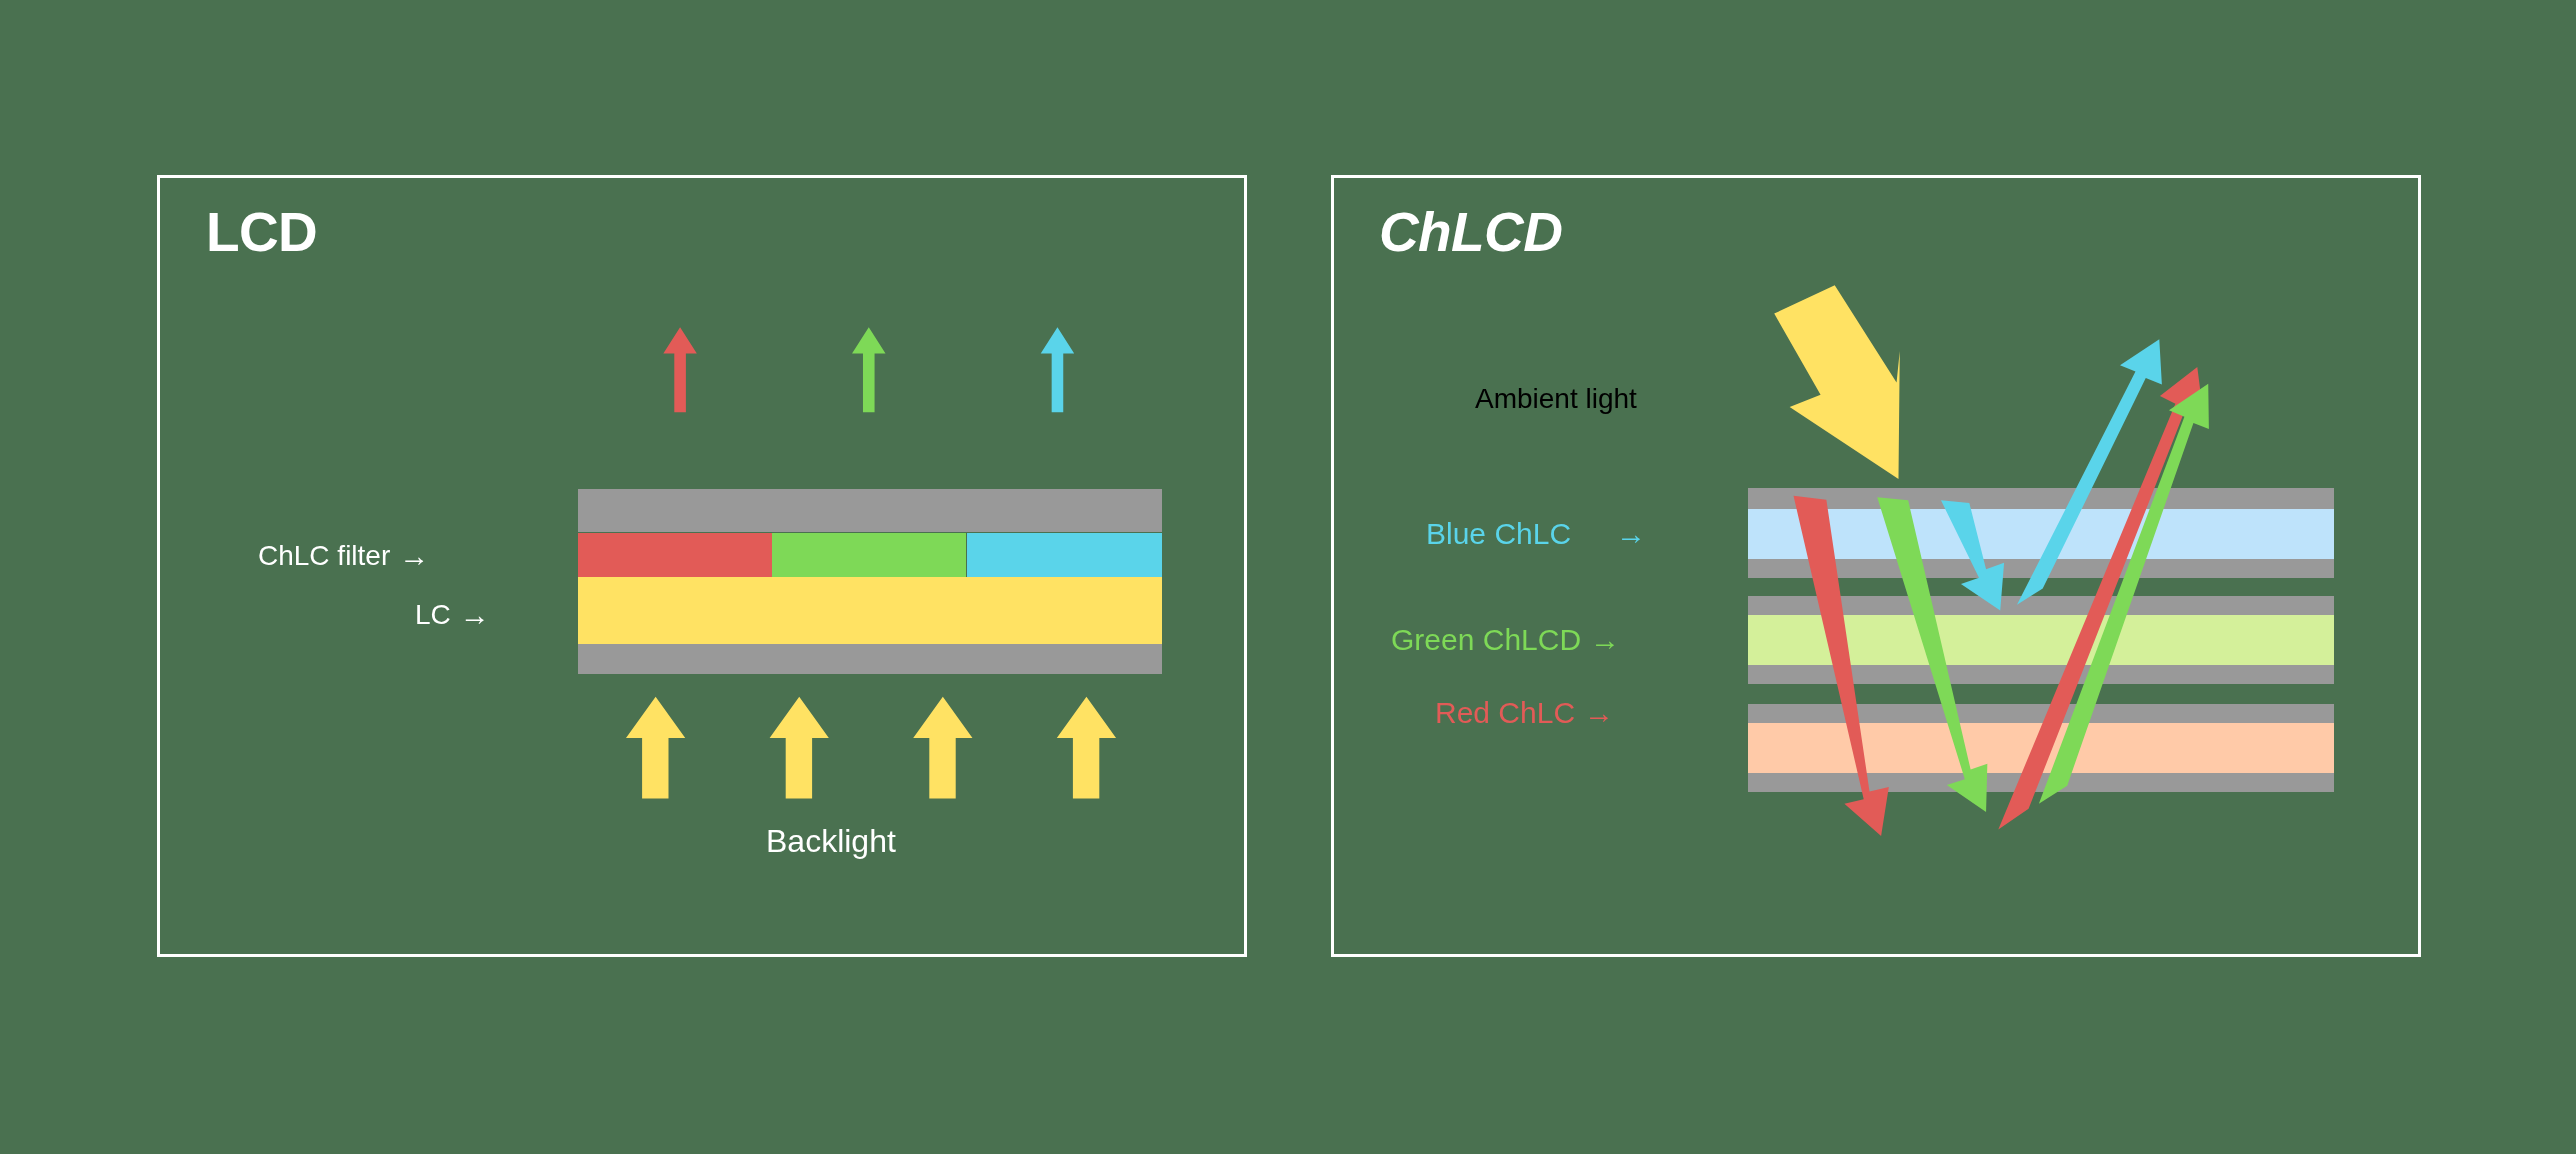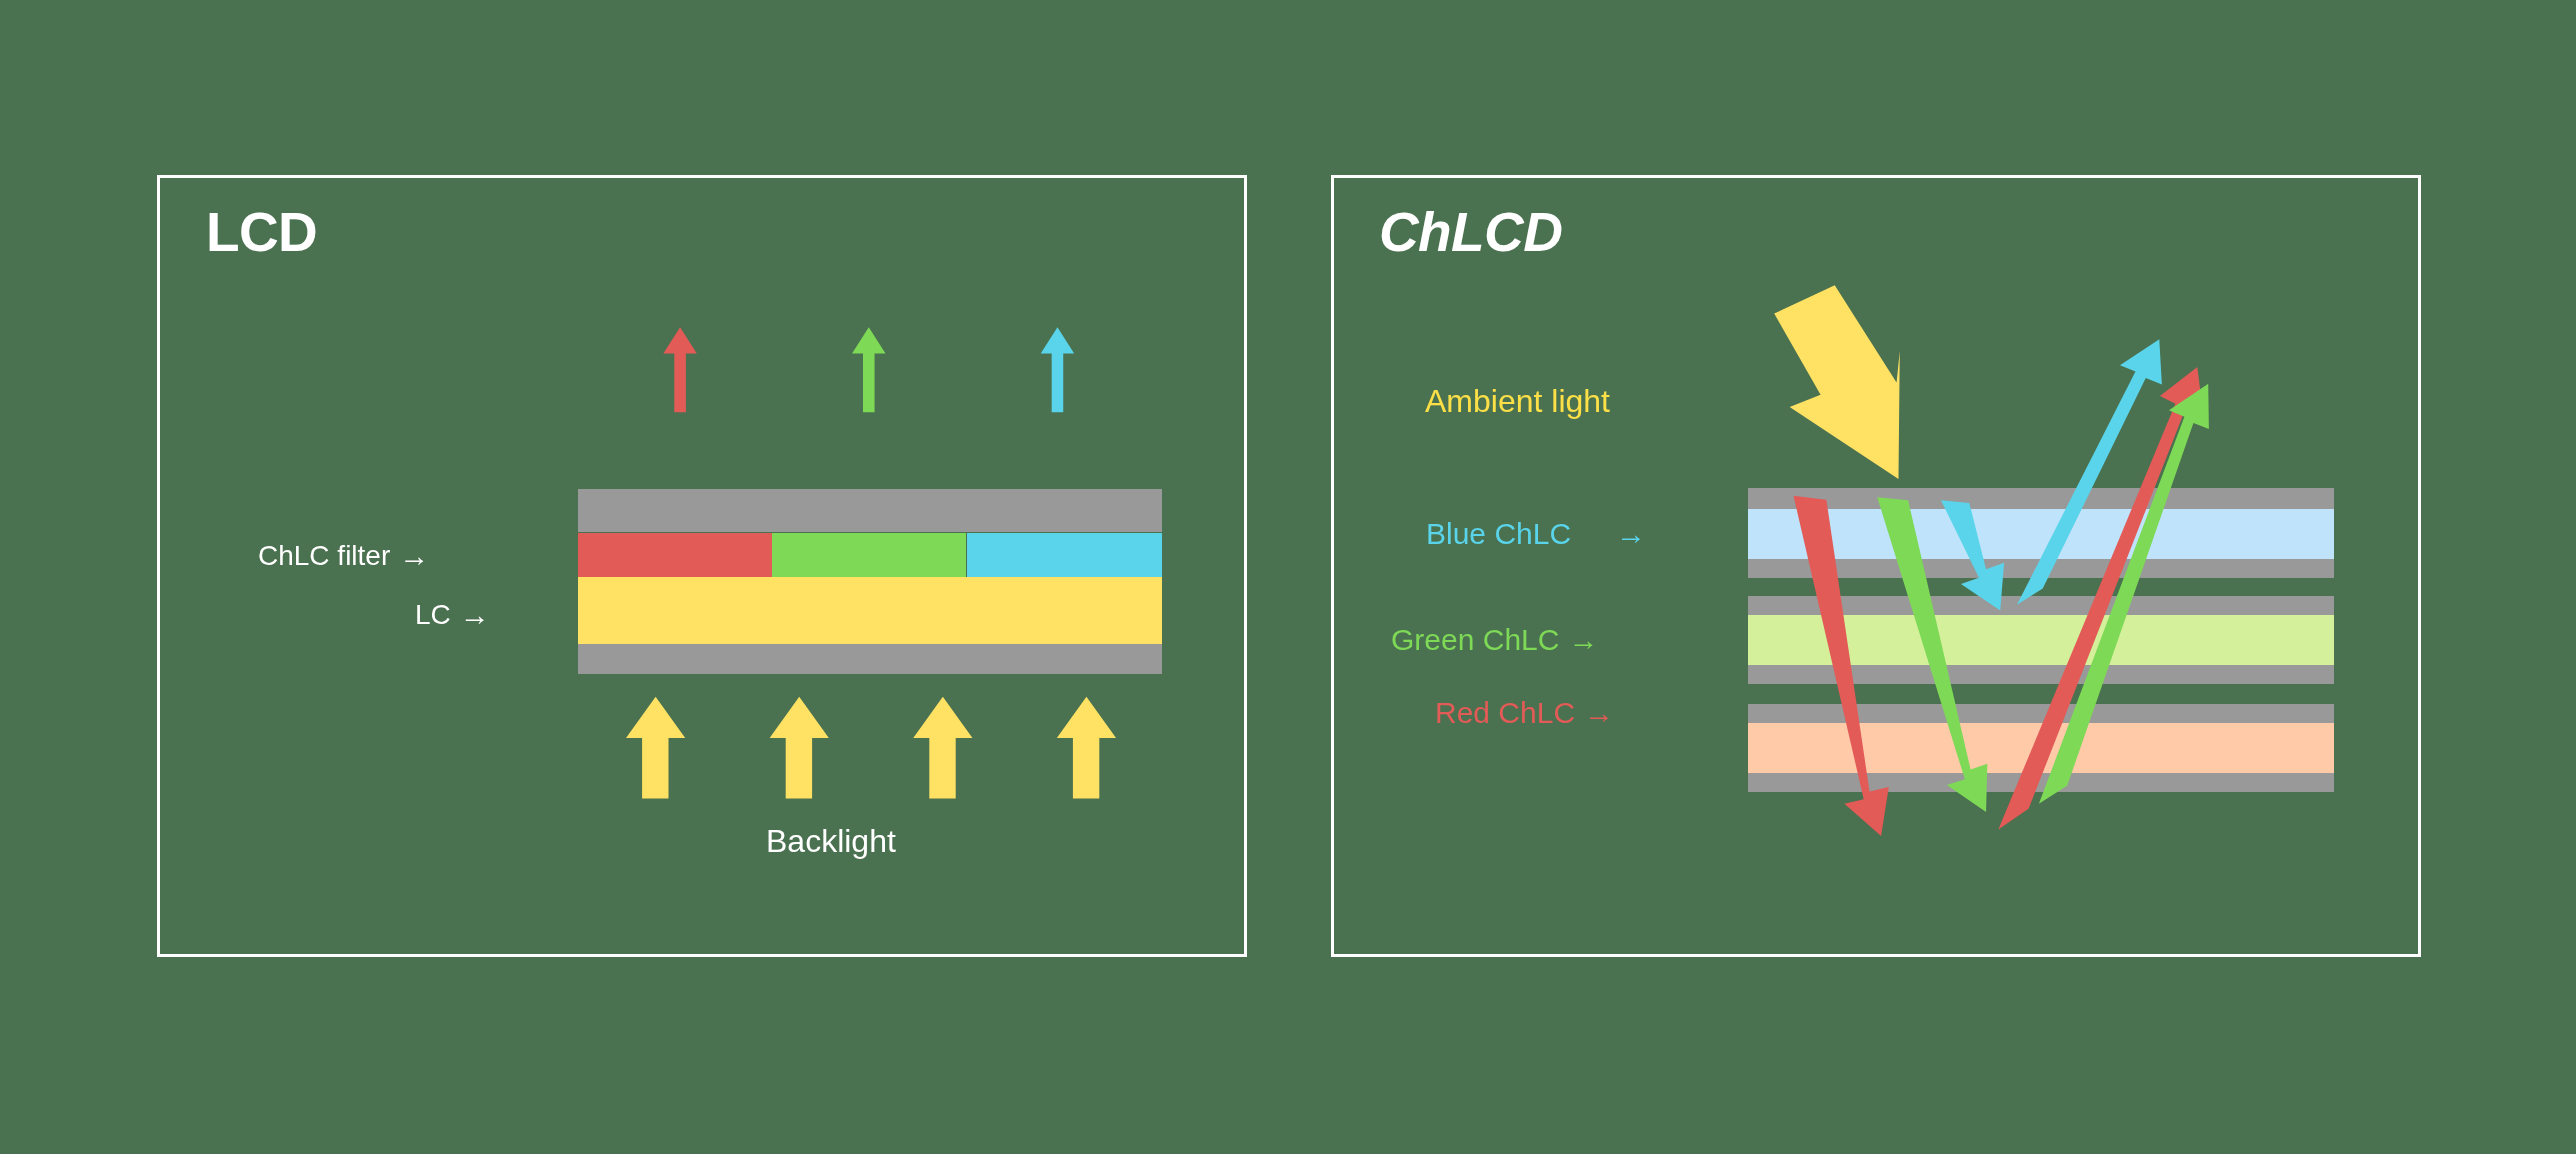--- a/index.html
+++ b/index.html
@@ -78,22 +78,22 @@
     white-space:nowrap;
     display:flex;
     align-items:center;
     gap:9px;
   }
   #lbl-blue-chlc{left:1426px;top:517px;color:#5ad4ea;gap:45px;}
   #lbl-green-chlc{left:1391px;top:623px;color:#7ed957;}
   #lbl-red-chlc{left:1435px;top:696px;color:#e25b57;}
 
   #lbl-ambient{
-    position:absolute;left:1425px;top:383px;
-    color:#fde047;font-size:32px;white-space:nowrap;
+    position:absolute;left:1475px;top:383px;
+    color:#000000;font-size:28px;white-space:nowrap;
   }
 
   svg.overlay{position:absolute;left:0;top:0;width:2576px;height:1154px;pointer-events:none;}
 </style>
 </head>
 <body>
 
 <div id="stage">
 
   <div class="panel" id="panel-lcd"></div>
@@ -183,21 +183,21 @@
     </g>
   </svg>
 
   <div id="lbl-ambient">Ambient light</div>
 
   <div class="clbl" id="lbl-blue-chlc">
     <span>Blue ChLC</span>
     <span class="lbl-arrow">→</span>
   </div>
   <div class="clbl" id="lbl-green-chlc">
-    <span>Green ChLC</span>
+    <span>Green ChLCD</span>
     <span class="lbl-arrow">→</span>
   </div>
   <div class="clbl" id="lbl-red-chlc">
     <span>Red ChLC</span>
     <span class="lbl-arrow">→</span>
   </div>
 
 </div>
 
 

